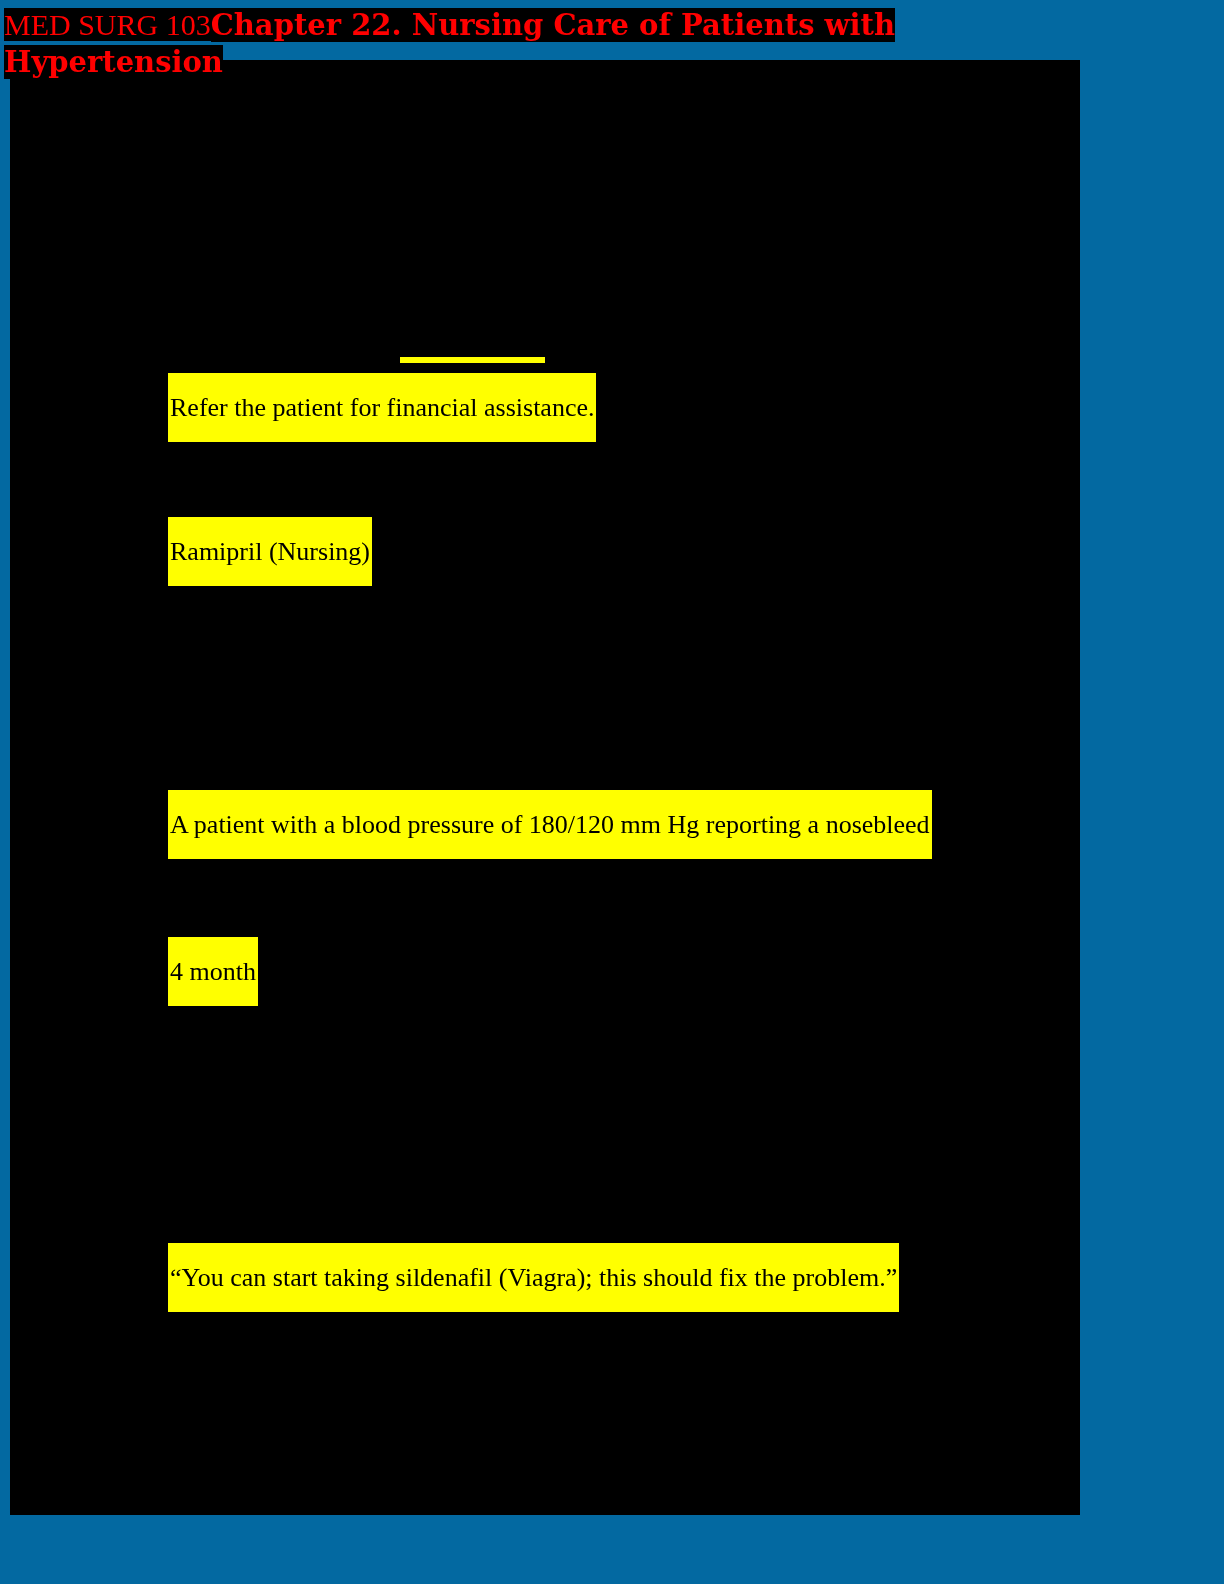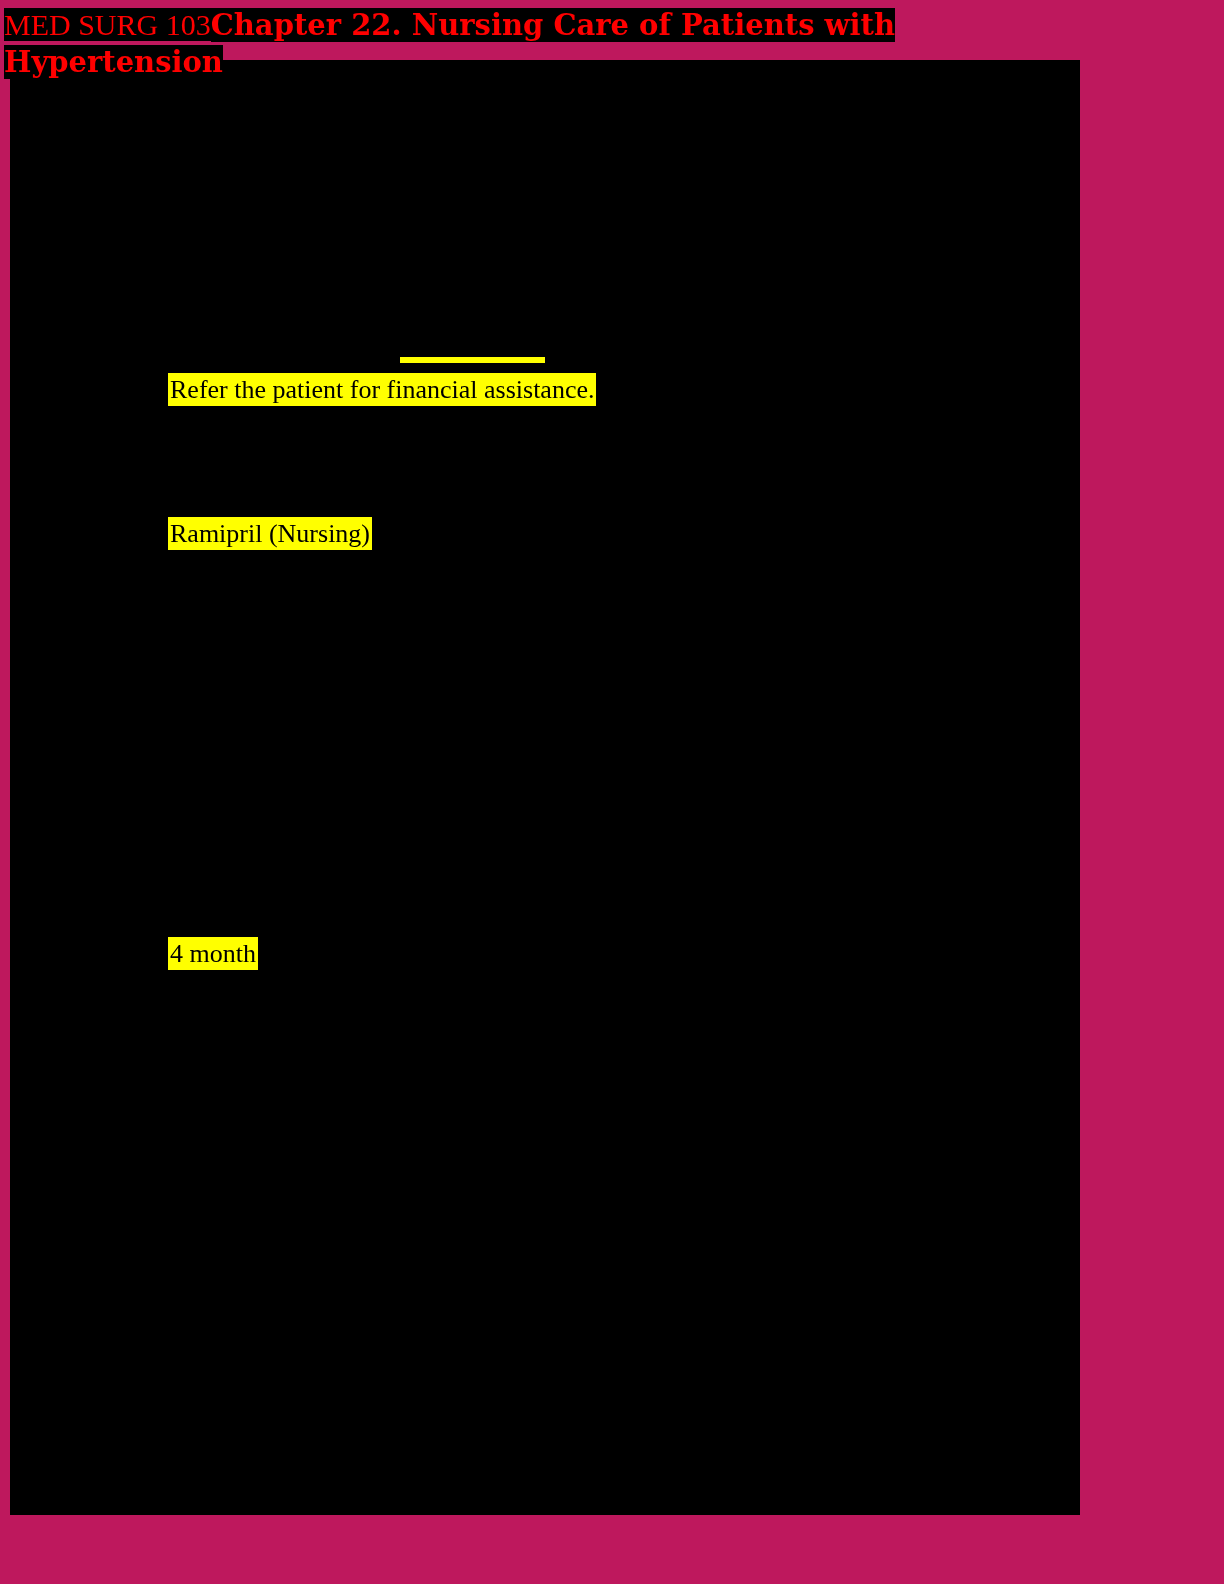--- a/index.html
+++ b/index.html
@@ -4,21 +4,21 @@
 <style>
   html, body {
     margin: 0;
     padding: 0;
     background: #ffffff;
   }
   .page {
     position: relative;
     width: 1224px;
     height: 1584px;
-    background: #be185d;
+    background: #0369a1;
     overflow: hidden;
     font-family: "Liberation Serif", serif;
   }
   .content-block {
     position: absolute;
     left: 10px;
     top: 60px;
     width: 1070px;
     height: 1455px;
     background: #000000;
@@ -46,21 +46,21 @@
     background: #000000;
   }
   .hl {
     position: absolute;
     background: #ffff00;
     color: #000000;
     font-family: "Liberation Serif", serif;
     font-size: 26px;
     line-height: 1.2;
     white-space: nowrap;
-    padding: 1px 2px;
+    padding: 19px 2px;
   }
   .hl-1 { left: 168px; top: 373px; }
   .hl-2 { left: 168px; top: 517px; }
   .hl-3 { left: 168px; top: 790px; }
   .hl-4 { left: 168px; top: 937px; }
   .hl-5 { left: 168px; top: 1243px; }
   .stray {
     position: absolute;
     left: 400px;
     top: 357px;
@@ -77,15 +77,17 @@
   <div class="content-block"></div>
 
   <div class="title-line">
     <span class="course-code">MED SURG 103</span><span class="chapter-title">Chapter 22. Nursing Care of  Patients with Hypertension</span>
   </div>
 
   <div class="stray"></div>
 
   <div class="hl hl-1">Refer the patient for financial assistance.</div>
   <div class="hl hl-2">Ramipril (Nursing)</div>
+  <div class="hl hl-3">A patient with a blood pressure of 180/120 mm Hg reporting a nosebleed</div>
   <div class="hl hl-4">4 month</div>
+  <div class="hl hl-5">“You can start taking sildenafil (Viagra); this should fix the problem.”</div>
 
 </div>
 
 </body></html>

